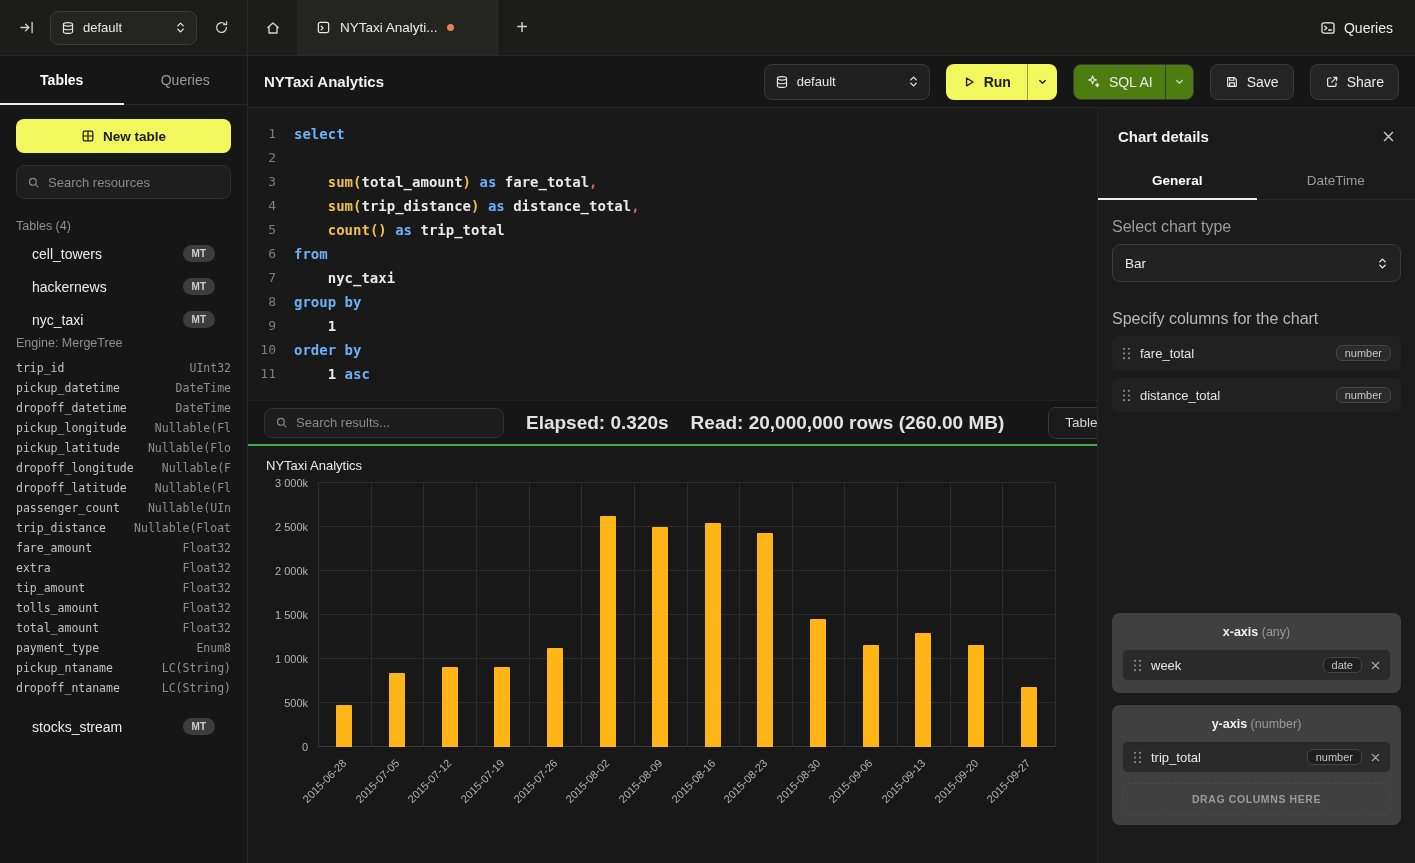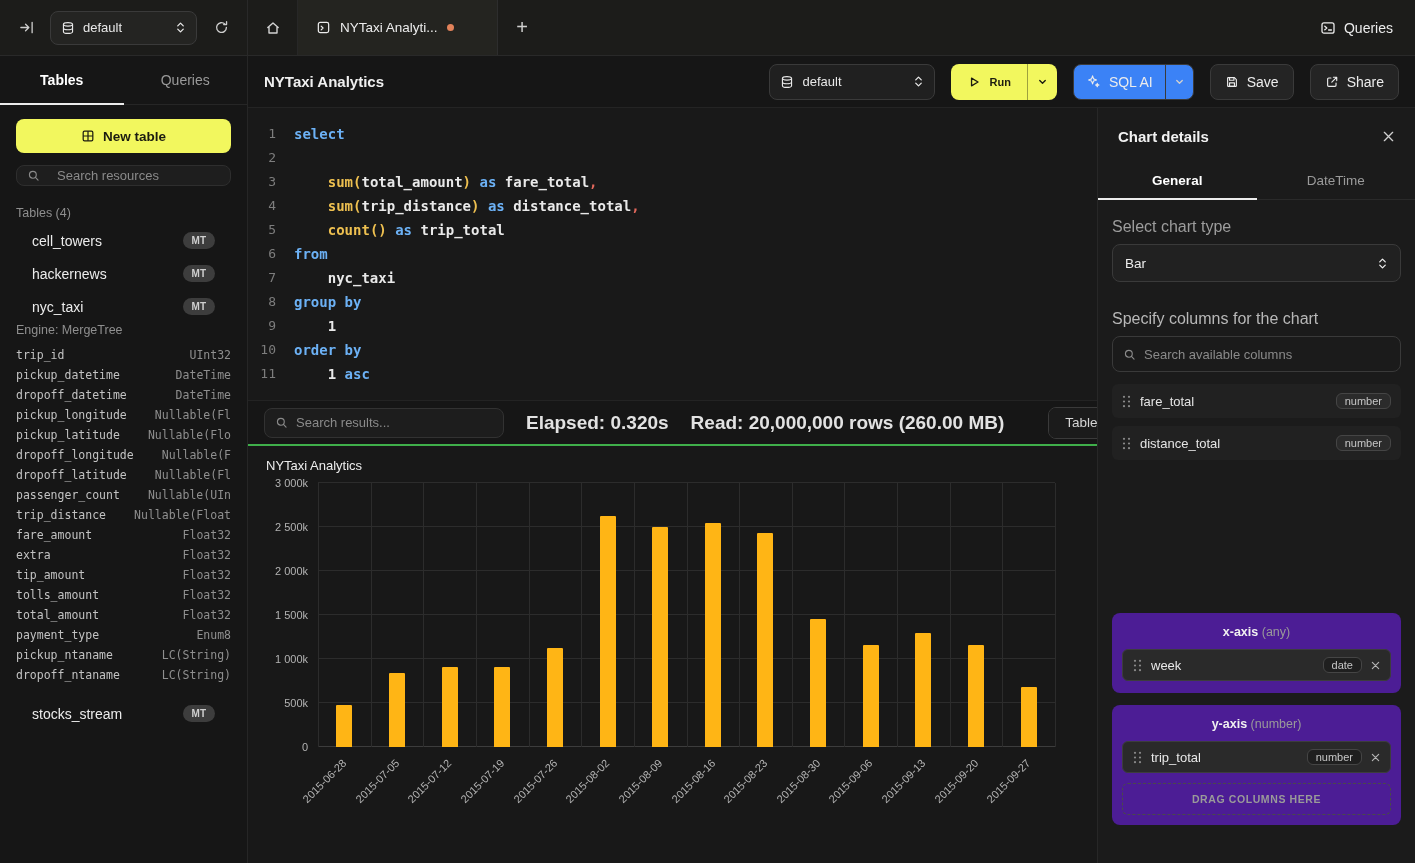--- a/index.html
+++ b/index.html
@@ -28,43 +28,43 @@
   
   .body-row{flex:1;display:flex;min-height:0}
 
   
   .sidebar{width:248px;flex:none;background:#161616;border-right:1px solid #262626;display:flex;flex-direction:column;overflow:hidden}
   .sb-tabs{display:flex;height:49px;flex:none;border-bottom:1px solid #262626}
   .sb-tab{flex:1;display:flex;align-items:center;justify-content:center;color:#9a9a9a;font-size:14px;cursor:pointer;position:relative}
   .sb-tab.active{color:#fff;font-weight:700}
   .sb-tab.active::after{content:"";position:absolute;left:0;right:0;bottom:-1px;height:2px;background:#ececec}
   .new-table{margin:14px 16px 10px;height:34px;border:none;border-radius:8px;background:#f2f75e;color:#1c1c10;font-weight:700;font-size:13.5px;display:flex;align-items:center;justify-content:center;gap:8px;cursor:pointer;flex:none}
-  .sb-search{margin:2px 16px 8px;height:21px;background:#1e1e1e;border:1px solid #2e2e2e;border-radius:8px;display:flex;align-items:center;gap:17px;padding:0 10px;color:#8a8a8a;flex:none}
+  .sb-search{margin:2px 16px 8px;height:34px;background:#1e1e1e;border:1px solid #2e2e2e;border-radius:8px;display:flex;align-items:center;gap:8px;padding:0 10px;color:#8a8a8a;flex:none}
   .sb-search input,.rb-search input,.p-search input{flex:1;background:none;border:none;outline:none;color:#dcdcdc;font-size:13px;font-family:inherit;min-width:0}
   .sb-search input::placeholder,.rb-search input::placeholder,.p-search input::placeholder{color:#8a8a8a}
   .sb-label{margin:12px 16px 4px;font-size:12.5px;color:#8f8f8f;flex:none}
   .tables-list{flex:1;overflow:hidden;padding-bottom:8px}
   .tbl-row{height:33px;padding:0 32px;display:flex;align-items:center;justify-content:space-between;cursor:pointer}
   .tbl-name{font-size:14px;color:#ececec;font-weight:500}
   .mt-badge{background:#3d3d3d;color:#cfcfcf;font-size:10px;font-weight:700;padding:3px 9px;border-radius:999px}
   .engine-line{padding:0 16px 6px;font-size:12.5px;color:#8f8f8f}
   .cols{padding:2px 16px 12px}
   .col-row{display:flex;justify-content:space-between;align-items:center;height:20px;font-family:"DejaVu Sans Mono",monospace;font-size:11.5px;cursor:pointer}
   .col-name{color:#c2c2c2}
   .col-type{color:#8f8f8f}
 
   
   .main{flex:1;display:flex;flex-direction:column;min-width:0}
   .qheader{height:52px;flex:none;display:flex;align-items:center;gap:16px;padding:0 16px;border-bottom:1px solid #242424;background:#161616}
   .qtitle{font-size:15px;font-weight:700;color:#f0f0f0;flex:1}
   .db-pill.big{flex:none;width:166px;height:36px;background:#202020}
   .run-split{display:flex;height:36px;border-radius:8px;overflow:hidden;flex:none}
-  .run-main{display:flex;align-items:center;gap:8px;padding:0 16px;background:#f2f75e;border:none;color:#1d1d10;font-weight:700;font-size:11px;cursor:pointer}
+  .run-main{display:flex;align-items:center;gap:8px;padding:0 16px;background:#f2f75e;border:none;color:#1d1d10;font-weight:700;font-size:14px;cursor:pointer}
   .run-caret{width:30px;background:#f2f75e;border:none;border-left:1px solid rgba(0,0,0,.35);display:flex;align-items:center;justify-content:center;color:#1d1d10;cursor:pointer}
-  .btn-split{display:flex;height:36px;border:1px solid #3a3a3a;border-radius:8px;overflow:hidden;background:#3b82f6;flex:none}
+  .btn-split{display:flex;height:36px;border:1px solid #3a3a3a;border-radius:8px;overflow:hidden;background:#4d7c0f;flex:none}
   .split-main{display:flex;align-items:center;gap:8px;padding:0 12px;background:none;border:none;color:#ececec;font-size:14px;cursor:pointer}
   .split-caret{width:28px;border:none;border-left:1px solid #3a3a3a;background:none;color:#cfcfcf;display:flex;align-items:center;justify-content:center;cursor:pointer}
   .hbtn{height:36px;display:flex;align-items:center;gap:8px;padding:0 14px;background:#242424;border:1px solid #3a3a3a;border-radius:8px;color:#ececec;font-size:14px;cursor:pointer;flex:none}
 
   .content-row{flex:1;display:flex;min-height:0}
   .work-col{flex:1;display:flex;flex-direction:column;min-width:0;background:#191919}
 
   
   .editor{height:292px;flex:none;padding-top:14px;font-family:"DejaVu Sans Mono",monospace;font-size:14px;line-height:24px;overflow:hidden;cursor:text}
   .ed-line{display:flex}
@@ -116,21 +116,21 @@
   .panel-body{flex:1;display:flex;flex-direction:column;padding:18px 14px 26px;min-height:0}
   .field-label{font-size:16px;color:#9d9d9d;margin-bottom:8px}
   .field-label.mt{margin-top:28px;color:#b8b8b8}
   .select{height:38px;background:#212121;border:1px solid #3a3a3a;border-radius:8px;display:flex;align-items:center;justify-content:space-between;padding:0 12px;color:#ededed;font-size:13.5px;cursor:pointer;flex:none}
   .p-search{height:36px;border:1px solid #3a3a3a;border-radius:8px;display:flex;align-items:center;gap:8px;padding:0 10px;margin-bottom:12px;color:#8b8b8b;flex:none}
   .pcol-row{height:34px;background:#212121;border-radius:6px;display:flex;align-items:center;gap:9px;padding:0 10px;margin-bottom:8px;cursor:grab}
   .pcol-name{flex:1;font-size:13px;color:#e4e4e4}
   .type-badge{font-size:11px;color:#c6c6c6;background:#2b2b2b;border:1px solid #454545;border-radius:6px;padding:1px 8px;white-space:nowrap}
   .drag{color:#8a8a8a;display:flex;flex:none;cursor:grab}
   .p-spacer{flex:1}
-  .axis-card{background:#4c1d95;border-radius:8px;padding:10px;margin-bottom:12px;flex:none}
+  .axis-card{background:#404040;border-radius:8px;padding:10px;margin-bottom:12px;flex:none}
   .axis-head{text-align:center;font-size:12.5px;margin:2px 0 10px}
   .axis-name{color:#f0f0f0;font-weight:700}
   .axis-hint{color:#9a9a9a}
   .chip{height:32px;background:#2a2a2a;border:1px solid #3d3d3d;border-radius:6px;display:flex;align-items:center;gap:9px;padding:0 10px;margin-bottom:2px;cursor:grab}
   .chip-name{flex:1;font-size:13px;color:#e8e8e8}
   .chip-badge{background:#1f1f1f}
   .chip-close{color:#b5b5b5;display:flex;flex:none;cursor:pointer}
   .dropzone{margin-top:10px;border:1px dashed #4a4a4a;border-radius:6px;height:32px;display:flex;align-items:center;justify-content:center;font-size:10.5px;font-weight:700;letter-spacing:.6px;color:#9a9a9a;cursor:pointer}
 </style>
 </head>
@@ -627,29 +627,20 @@
             <div class="select">
               <span>Bar</span>
               <span class="ic">
                 <svg width="11" height="13" viewBox="0 0 12 14" fill="none" stroke="currentColor" stroke-width="1.4" stroke-linecap="round" stroke-linejoin="round">
                     <path d="M3 5.2 6 2.2l3 3M3 8.8l3 3 3-3"></path>
                   </svg>
               </span>
             </div>
 
             <div class="field-label mt">Specify columns for the chart</div>
-            <div class="p-search">
-              <span class="ic">
-                <svg width="13" height="13" viewBox="0 0 16 16" fill="none" stroke="currentColor" stroke-width="1.4" stroke-linecap="round">
-                    <circle cx="7.2" cy="7.2" r="4.2"></circle>
-                    <path d="m10.4 10.4 3.2 3.2"></path>
-                  </svg>
-              </span>
-              <input value="" placeholder="Search available columns" style="">
-            </div>
             <div>
                 <div class="pcol-row">
                   <span class="drag">
                     <svg width="9" height="13" viewBox="0 0 9 13" fill="currentColor">
                       <circle cx="2" cy="1.8" r="1.1"></circle>
                       <circle cx="2" cy="6.5" r="1.1"></circle>
                       <circle cx="2" cy="11.2" r="1.1"></circle>
                       <circle cx="7" cy="1.8" r="1.1"></circle>
                       <circle cx="7" cy="6.5" r="1.1"></circle>
                       <circle cx="7" cy="11.2" r="1.1"></circle>

